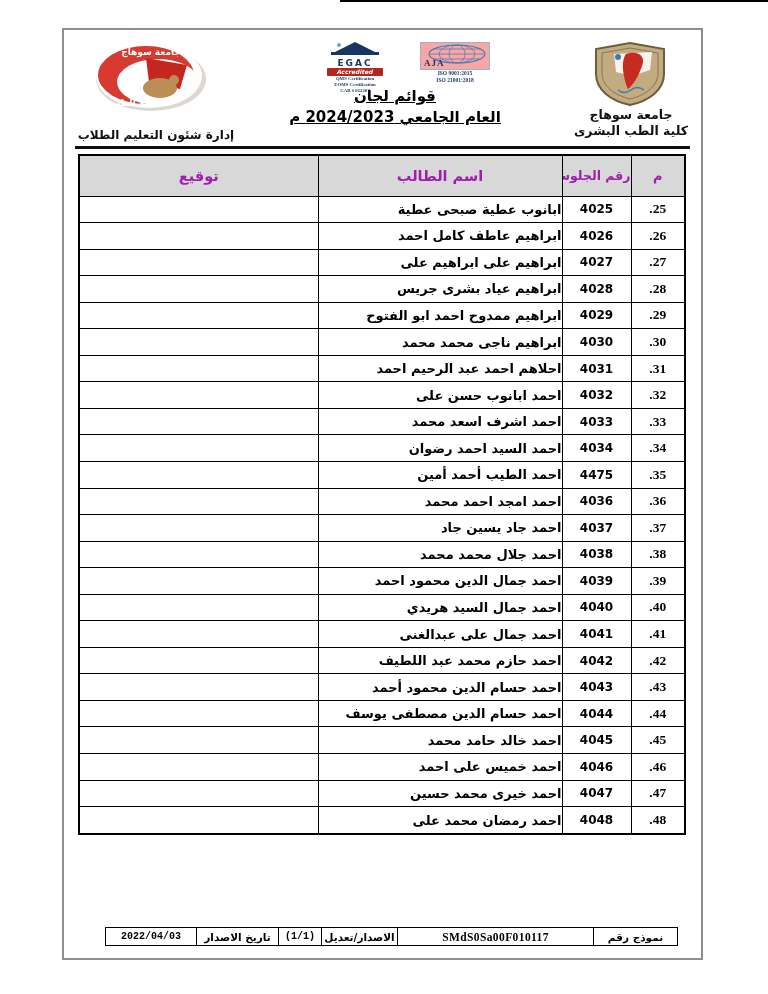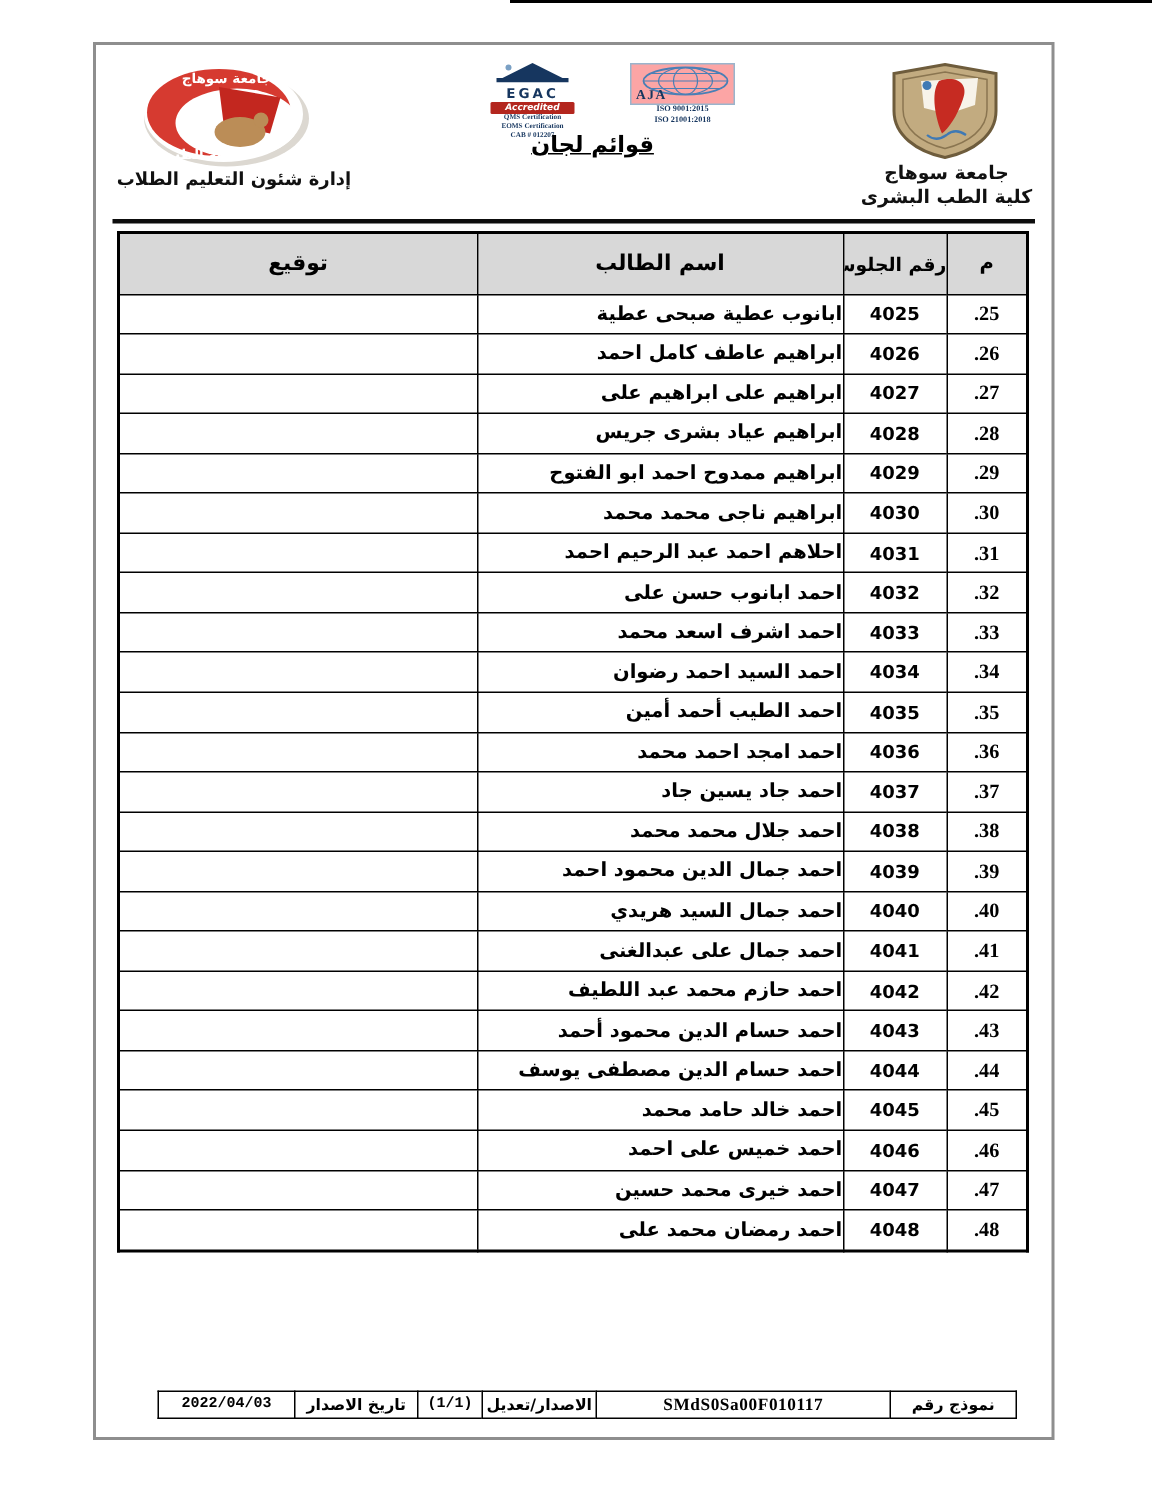--- a/index.html
+++ b/index.html
@@ -8,21 +8,21 @@
     font-family:"DejaVu Sans",sans-serif;overflow:hidden;
   }
   .scan-line{position:absolute;left:340px;top:0;width:428px;height:2px;background:#000;}
   .page-border{
     position:absolute;left:62px;top:28px;width:641px;height:932px;
     border:2px solid #8e8e8e;box-sizing:border-box;background:#fff;
   }
   
   .crescent-logo{position:absolute;left:94px;top:42px;width:114px;height:70px;}
   .dept-caption{
-    position:absolute;left:70px;top:112px;width:172px;text-align:center;
+    position:absolute;left:70px;top:128px;width:172px;text-align:center;
     font-size:12px;font-weight:700;color:#111;direction:rtl;
   }
   .egac-box{position:absolute;left:316px;top:40px;width:78px;text-align:center;}
   .egac-name{font-size:9px;font-weight:700;color:#16365f;letter-spacing:2px;line-height:9px;}
   .egac-accredited{
     background:#b3261e;color:#fff;font-size:6px;font-style:italic;font-weight:700;
     line-height:8px;width:56px;margin:0 auto;border-radius:1px;
   }
   .egac-line{font-size:4.8px;font-weight:700;color:#16365f;line-height:6px;font-family:"Liberation Serif",serif;}
   .aja-box{position:absolute;left:420px;top:42px;width:70px;text-align:center;}
@@ -46,21 +46,21 @@
   table.students{
     position:absolute;left:78px;top:154px;width:606px;height:681px;
     border-collapse:collapse;table-layout:fixed;direction:rtl;
     border:2.5px solid #000;background:#fff;
   }
   table.students th,table.students td{
     border:1px solid #000;padding:0;overflow:hidden;white-space:nowrap;
   }
   table.students thead tr{height:41px;}
   table.students th{
-    background:#d8d8d8;font-weight:700;color:#000000;text-align:center;vertical-align:middle;
+    background:#d8d8d8;font-weight:700;color:#a21caf;text-align:center;vertical-align:middle;
   }
   th.h-serial{font-size:13px;}
   th.h-seat{font-size:12.5px;white-space:normal;line-height:14px;}
   th.h-name,th.h-sign{font-size:14.5px;}
   td.c-serial{
     text-align:center;font-family:Liberation Serif, serif;
     font-size:13.5px;font-weight:700;vertical-align:middle;
   }
   td.c-seat{text-align:center;font-size:12px;font-weight:700;vertical-align:middle;}
   td.c-name{text-align:right;font-size:13px;font-weight:700;padding:0 8px 0 3px;vertical-align:middle;}
@@ -122,20 +122,21 @@
       <line x1="12" y1="16" x2="60" y2="16" stroke="#4a7fb5" stroke-width="0.8"></line>
     </svg>
     <span class="aja-name">AJA</span>
   </div>
   <div class="aja-line">ISO 9001:2015</div>
   <div class="aja-line">ISO 21001:2018</div>
 </div>
 
 <div class="center-titles">
   <div class="t">قوائم لجان</div>
+  <div class="t">العام الجامعي 2024/2023 م</div>
 </div>
 
 <svg class="shield-logo" viewBox="0 0 76 64" aria-hidden="true">
   <path d="M38,1 L72,7 L72,32 C72,48 57,59 38,63 C19,59 4,48 4,32 L4,7 Z" fill="#c2ab80" stroke="#6e5c3c" stroke-width="2"></path>
   <path d="M38,6 L66,11 L66,31 C66,44 54,53 38,57 C22,53 10,44 10,31 L10,11 Z" fill="none" stroke="#8a7550" stroke-width="1"></path>
   <path d="M22,12 L60,10 L58,28 L40,34 L24,30 Z" fill="#f7f3ea"></path>
   <path d="M34,12 C46,8 54,14 50,24 C46,36 40,44 36,47 C32,38 28,20 34,12 Z" fill="#c62b22"></path>
   <circle cx="26" cy="15" r="3" fill="#3f79b4"></circle>
   <path d="M26,48 q6,5 13,0 q6,-5 13,0" stroke="#3f79b4" fill="none" stroke-width="1.5"></path>
 </svg>
@@ -217,21 +218,21 @@
         <td class="c-sign"></td>
       </tr>
       <tr>
         <td class="c-serial">34.</td>
         <td class="c-seat">4034</td>
         <td class="c-name">احمد السيد احمد رضوان</td>
         <td class="c-sign"></td>
       </tr>
       <tr>
         <td class="c-serial">35.</td>
-        <td class="c-seat">4035</td>
+        <td class="c-seat">4475</td>
         <td class="c-name">احمد الطيب أحمد أمين</td>
         <td class="c-sign"></td>
       </tr>
       <tr>
         <td class="c-serial">36.</td>
         <td class="c-seat">4036</td>
         <td class="c-name">احمد امجد احمد محمد</td>
         <td class="c-sign"></td>
       </tr>
       <tr>

